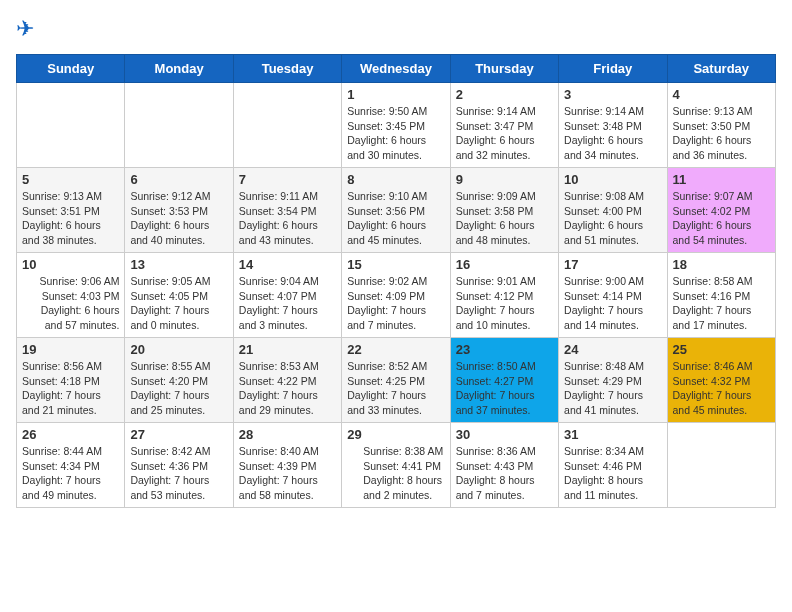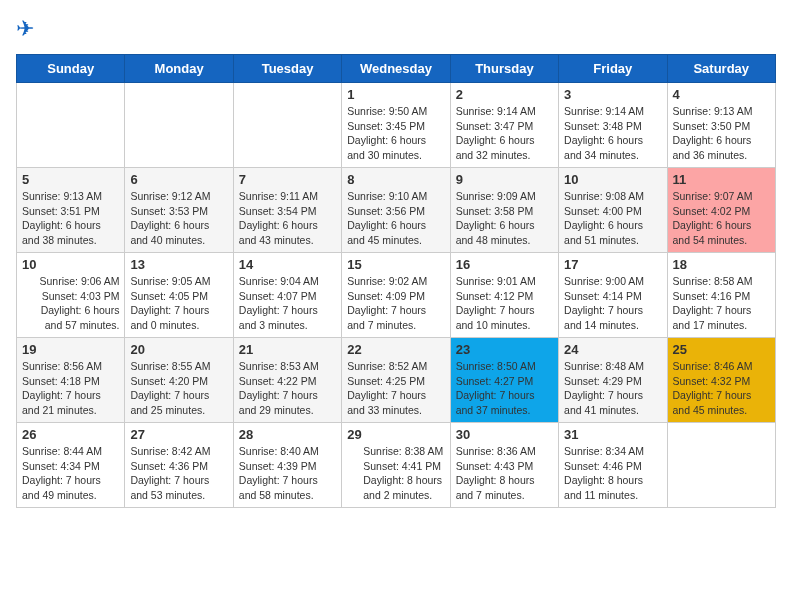--- a/index.html
+++ b/index.html
@@ -193,21 +193,21 @@
 Daylight: 6 hours
 and 48 minutes.</div>
         </td>
         <td style="background: rgb(245, 245, 245);">
           <span class="day-number">10</span>
           <div class="day-detail" style="white-space: pre-line;">Sunrise: 9:08 AM
 Sunset: 4:00 PM
 Daylight: 6 hours
 and 51 minutes.</div>
         </td>
-        <td style="background: #fca5a5;">
+        <td style="background: #f0abfc;">
           <span class="day-number">11</span>
           <div class="day-detail" style="white-space: pre-line;">Sunrise: 9:07 AM
 Sunset: 4:02 PM
 Daylight: 6 hours
 and 54 minutes.</div>
         </td>
       </tr>
       <tr class="week-row">
         <td>
           <span class="day-number">10</span>

